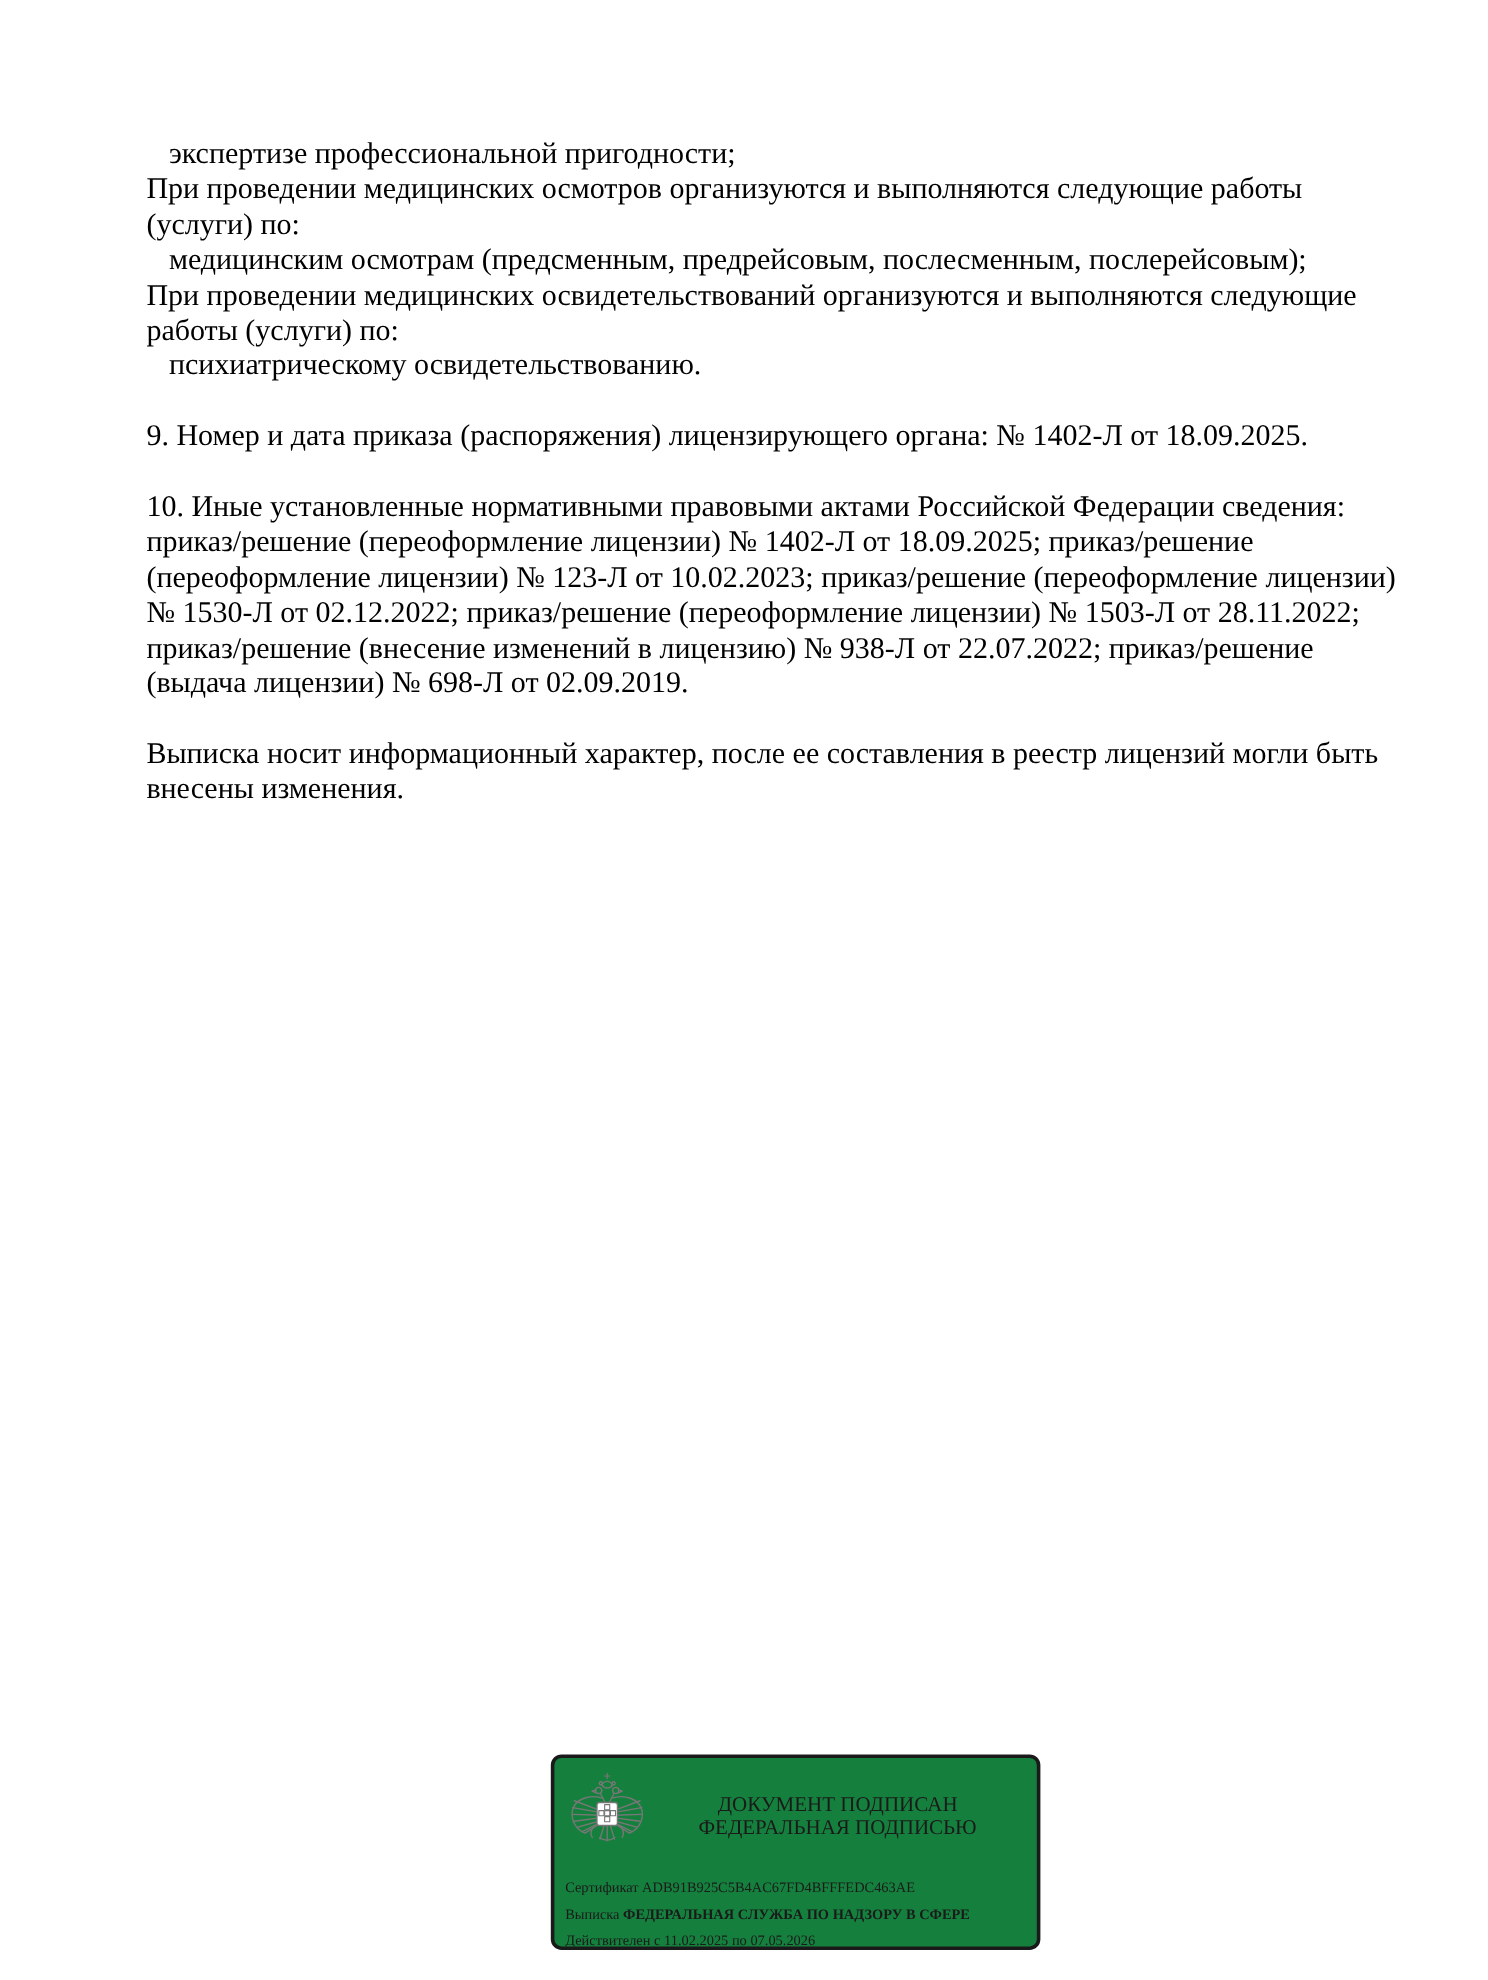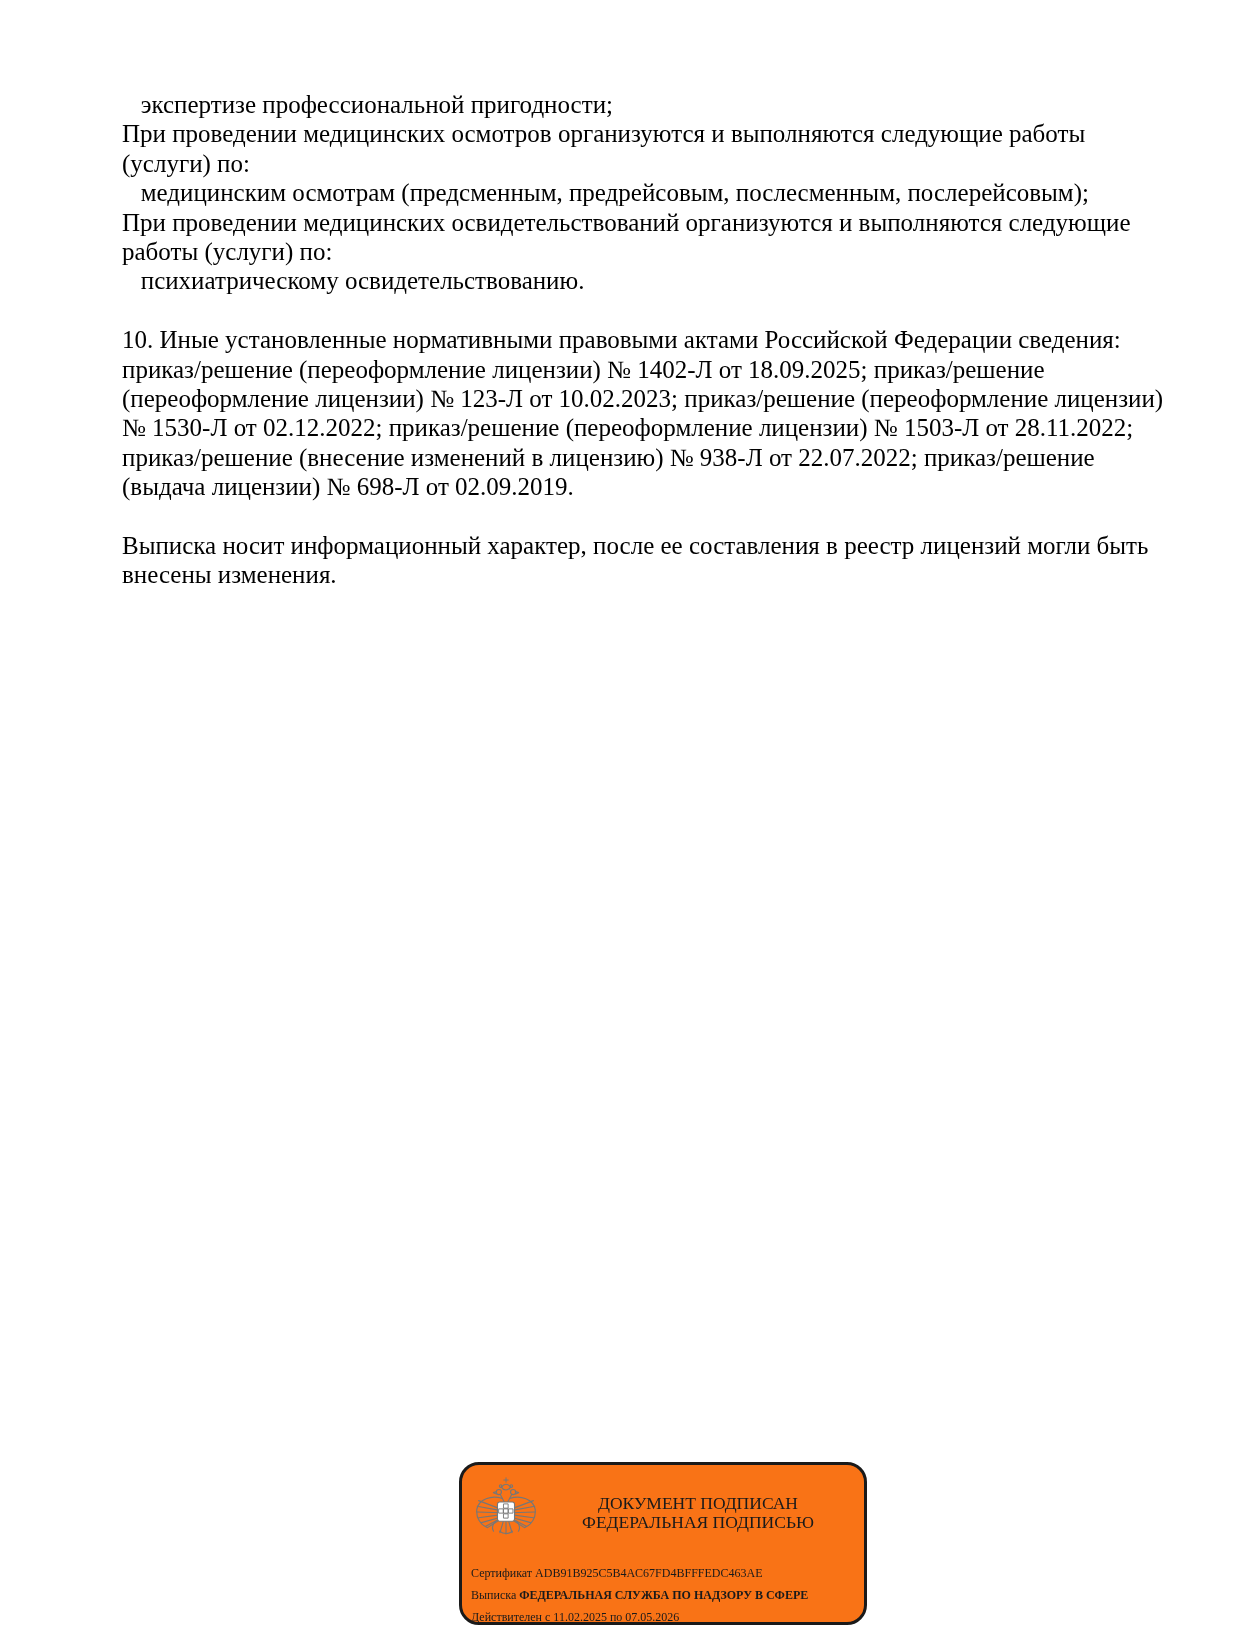--- a/index.html
+++ b/index.html
@@ -12,39 +12,39 @@
     width: 1240px;
     height: 1650px;
     background: #ffffff;
     overflow: hidden;
     font-family: "Liberation Serif", "DejaVu Serif", serif;
     color: #000000;
   }
   .doc-body {
     position: absolute;
     left: 122px;
-    top: 90px;
+    top: 114px;
     width: 1075px;
   }
   .para {
     margin: 0 0 29.4px 0;
     font-size: 25px;
     line-height: 29.4px;
     white-space: pre-wrap;
     color: #000000;
   }
   .stamp {
     position: absolute;
     left: 459px;
     top: 1462px;
     width: 402px;
     height: 157px;
     border: 3px solid #1a1a1a;
-    border-radius: 20px;
-    background: #f97316;
+    border-radius: 9px;
+    background: #15803d;
     box-sizing: content-box;
     overflow: hidden;
   }
   .stamp-top {
     display: flex;
     align-items: center;
     padding: 7px 6px 0 12px;
     height: 80px;
   }
   .stamp-emblem {
@@ -80,20 +80,21 @@
 <div class="page">
 
   <div class="doc-body">
       <p class="para">   экспертизе профессиональной пригодности;
 При проведении медицинских осмотров организуются и выполняются следующие работы
 (услуги) по:
    медицинским осмотрам (предсменным, предрейсовым, послесменным, послерейсовым);
 При проведении медицинских освидетельствований организуются и выполняются следующие
 работы (услуги) по:
    психиатрическому освидетельствованию.</p>
+      <p class="para">9. Номер и дата приказа (распоряжения) лицензирующего органа: № 1402-Л от 18.09.2025.</p>
       <p class="para">10. Иные установленные нормативными правовыми актами Российской Федерации сведения:
 приказ/решение (переоформление лицензии) № 1402-Л от 18.09.2025; приказ/решение
 (переоформление лицензии) № 123-Л от 10.02.2023; приказ/решение (переоформление лицензии)
 № 1530-Л от 02.12.2022; приказ/решение (переоформление лицензии) № 1503-Л от 28.11.2022;
 приказ/решение (внесение изменений в лицензию) № 938-Л от 22.07.2022; приказ/решение
 (выдача лицензии) № 698-Л от 02.09.2019.</p>
       <p class="para">Выписка носит информационный характер, после ее составления в реестр лицензий могли быть
 внесены изменения.</p>
     </div>
 

